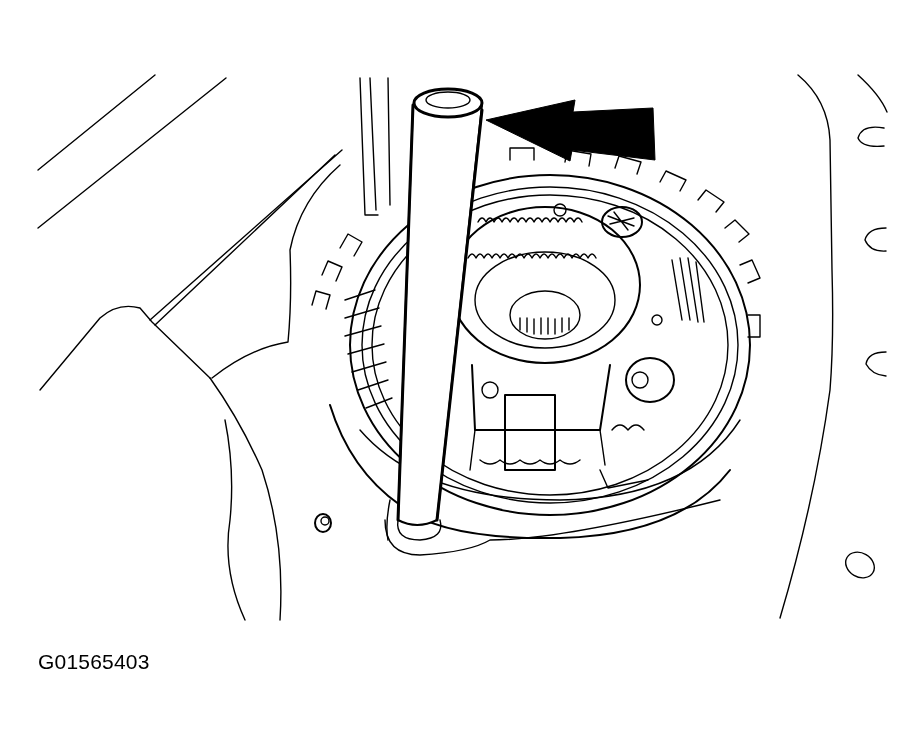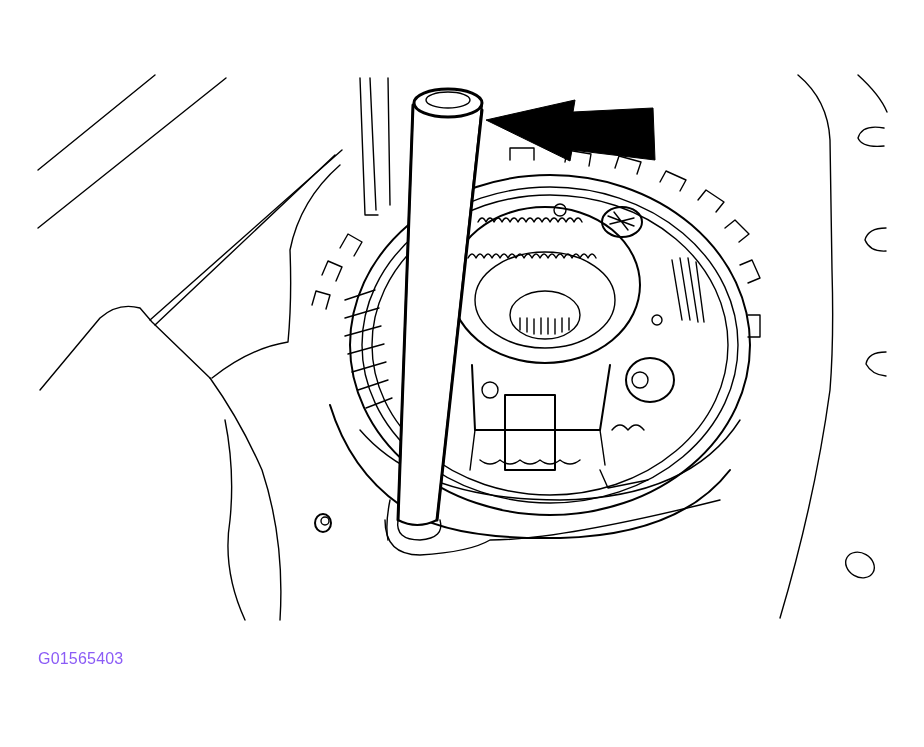--- a/index.html
+++ b/index.html
@@ -6,21 +6,21 @@
     body { width: 924px; height: 747px; position: relative; overflow: hidden; }
     #figure { position: absolute; left: 0; top: 0; width: 924px; height: 630px; }
     #figure svg { width: 924px; height: 630px; display: block; }
     .ln { fill: none; stroke: #000; stroke-width: 2; stroke-linecap: round; stroke-linejoin: round; }
     .thin { stroke-width: 1.4; }
     .thick { stroke-width: 3; }
     .fillw { fill: #fff; }
     #figure-id {
       position: absolute; left: 38px; top: 650px;
       font-family: "Liberation Sans", sans-serif;
-      font-size: 16px; font-weight: normal; color: #8b5cf6; letter-spacing: 0.2px;
+      font-size: 21px; font-weight: normal; color: #000000; letter-spacing: 0.2px;
     }
   </style>
 </head>
 <body>
 
 <div id="figure">
   <svg viewBox="0 0 924 630" xmlns="http://www.w3.org/2000/svg">
 
     <g>
       <path class="ln thin" d="M38 170 L155 75"></path>

